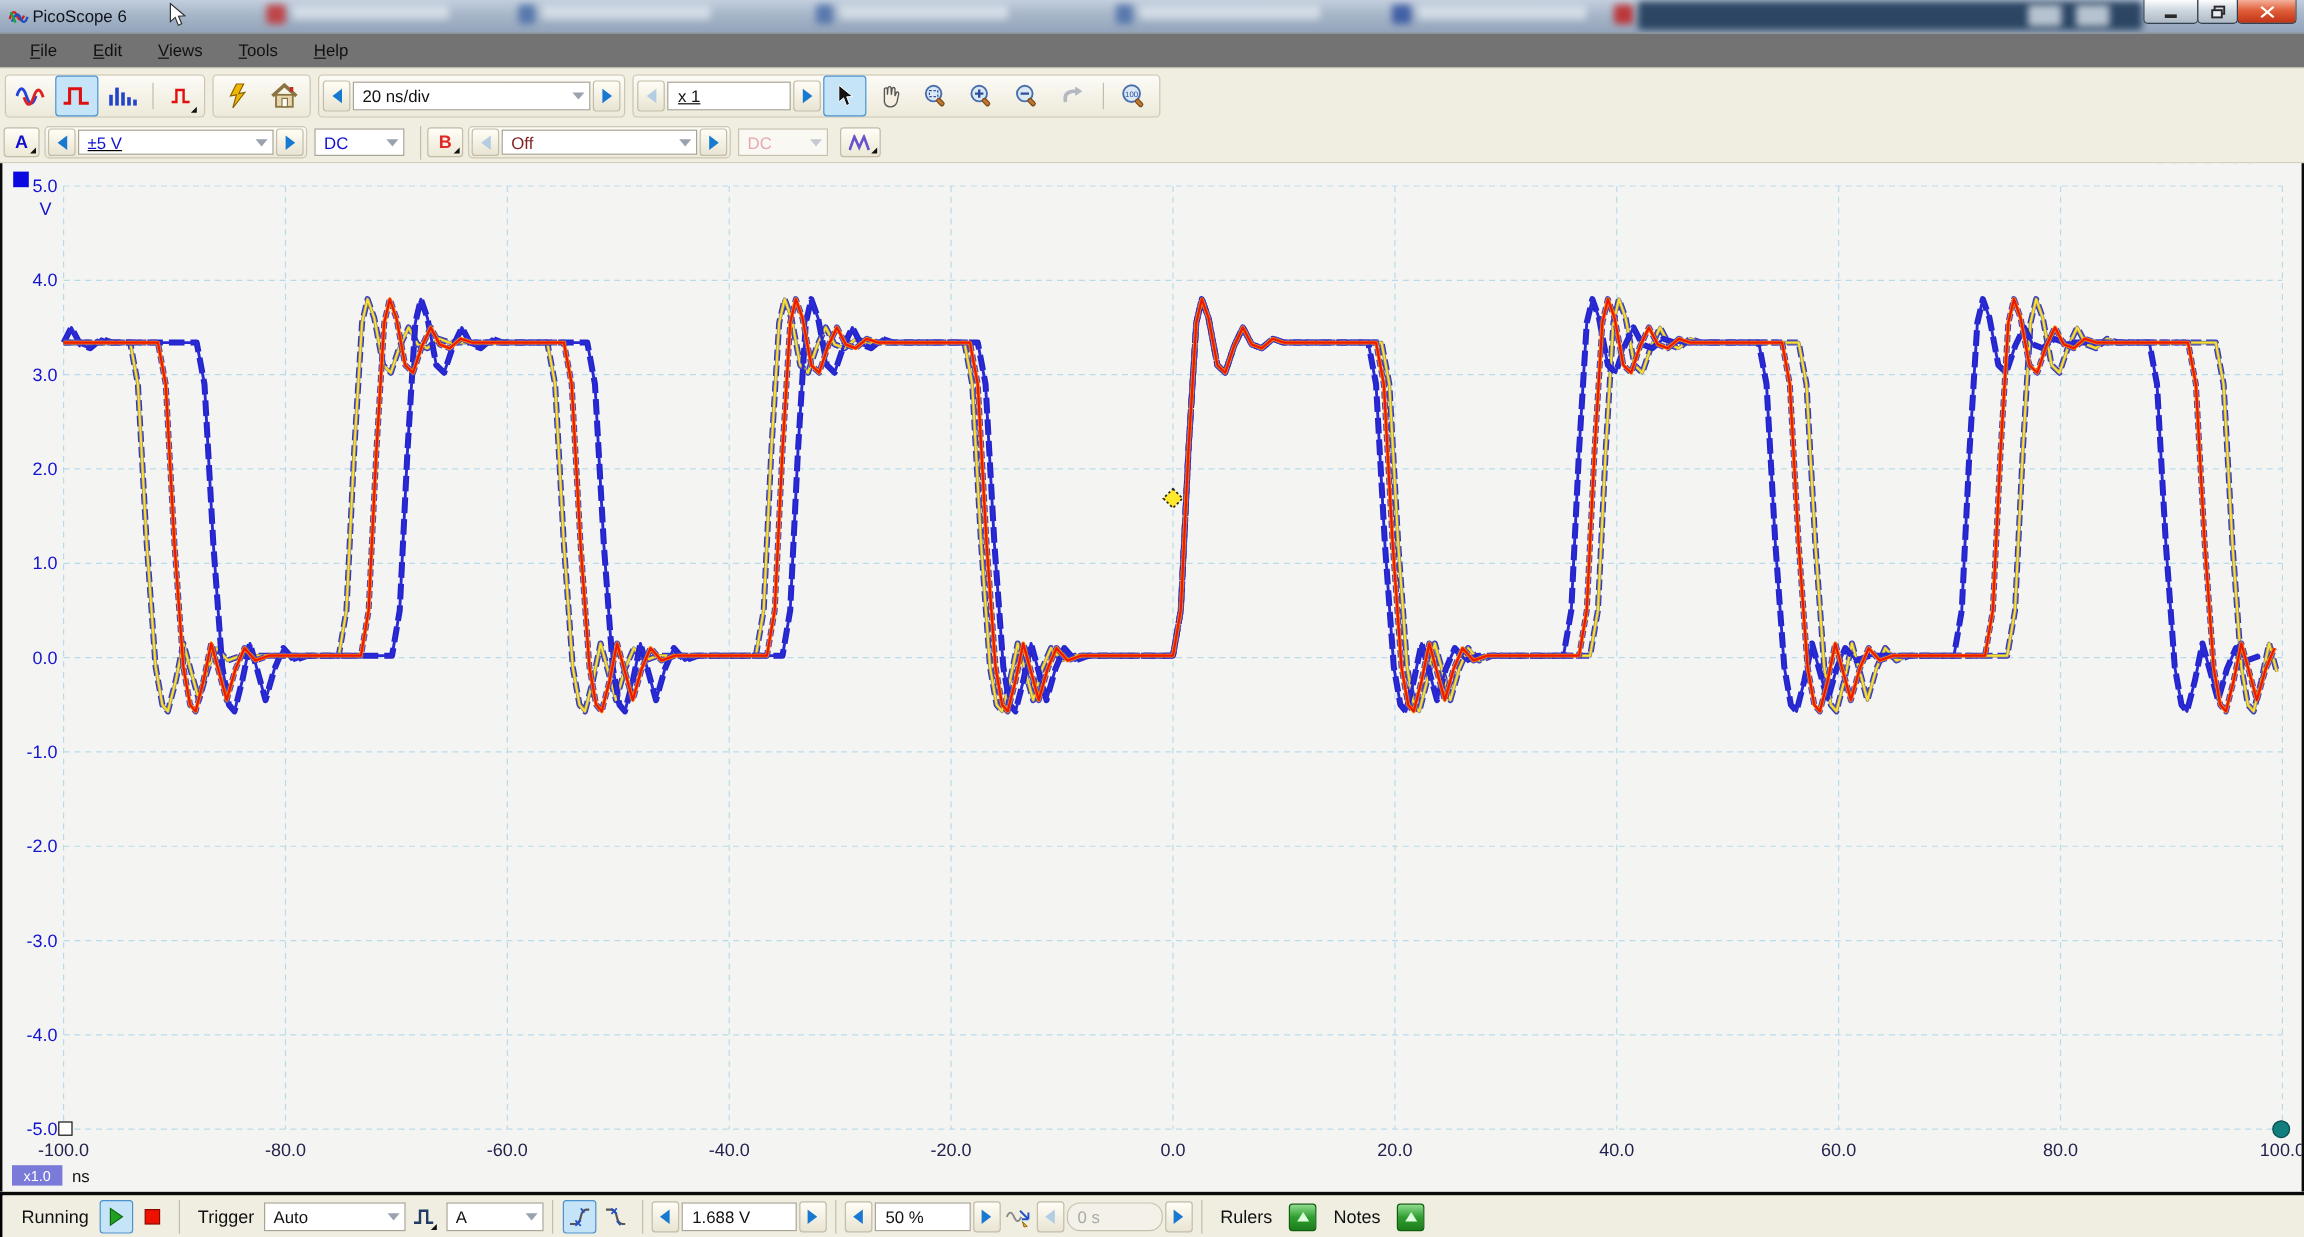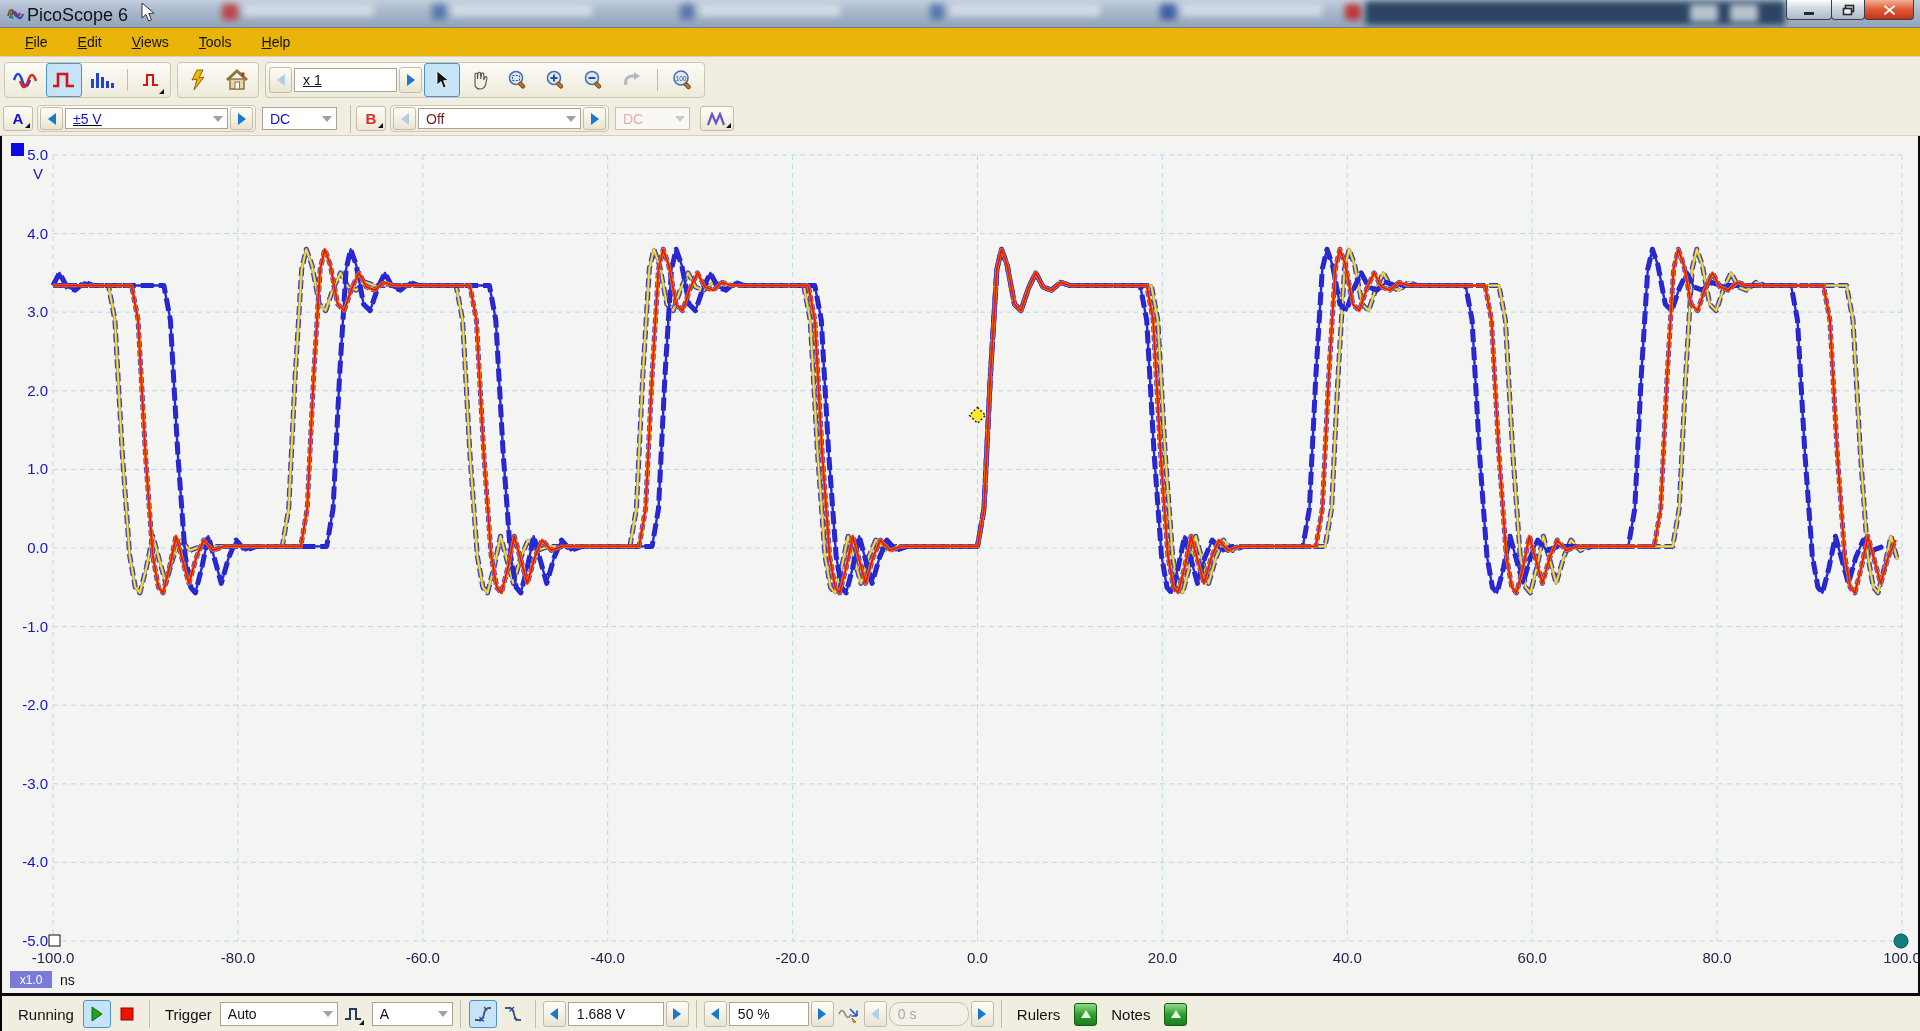--- a/index.html
+++ b/index.html
@@ -3,29 +3,29 @@
 <meta charset="utf-8">
 <style>
   html,body{margin:0;padding:0;background:#000;}
   .app{position:relative;width:1920px;height:1031px;overflow:hidden;
        font-family:"Liberation Sans",sans-serif;background:#f0ede0;}
   
   .titlebar{position:relative;height:27px;background:linear-gradient(#c3cedd,#a7b6c9 45%,#93a4ba);
             overflow:hidden;border-bottom:1px solid #6d7b8c;}
   .blob{position:absolute;top:4px;filter:blur(3px);border-radius:2px;opacity:.85;}
   .title-ico{position:absolute;left:7px;top:4px;}
-  .title-text{position:absolute;left:27px;top:5px;font-size:18px;color:#10131a;}
+  .title-text{position:absolute;left:27px;top:5px;font-size:14px;color:#10131a;}
   .winbtns{position:absolute;right:6px;top:0;display:flex;}
   .wbtn{height:19px;border:1px solid #33404f;border-top:none;display:flex;align-items:center;justify-content:center;
         border-radius:0 0 4px 4px;margin-left:-1px;font-size:11px;color:#222;
         background:linear-gradient(#fdfdfd,#cfd8e0 45%,#aeb9c4);}
   .wbtn.close{background:linear-gradient(#f4b09a,#e0603a 45%,#c13315);color:#fff;}
   .cursor-arrow{position:absolute;left:140px;top:2px;}
   
-  .menubar{height:28px;background:#eab308;border-bottom:1px solid #d6d1bf;display:flex;align-items:center;padding-left:10px;}
+  .menubar{height:28px;background:#737373;border-bottom:1px solid #d6d1bf;display:flex;align-items:center;padding-left:10px;}
   .menu-item{padding:0 15px;font-size:14px;color:#111;line-height:28px;}
   
   .toolbar{position:relative;height:45px;background:#f0ede1;display:flex;align-items:center;padding-left:4px;}
   .channelbar{position:relative;height:33px;background:#f0ede1;display:flex;align-items:center;padding-left:3px;
               border-bottom:1px solid #d6d1bf;}
   .tb-group{display:flex;align-items:center;gap:2px;border:1px solid #ccc6b2;border-radius:4px;
             background:linear-gradient(#fcfbf6,#edeada);padding:2px 3px;margin-right:6px;height:36px;box-sizing:border-box;}
   .ch-group{height:27px;padding:1px 2px;}
   .tb-btn{width:34px;height:32px;border:1px solid transparent;border-radius:3px;display:flex;align-items:center;justify-content:center;background:transparent;}
   .tb-btn.small{width:30px;}
@@ -164,20 +164,32 @@
         </svg>
       </div>
       <div class="tb-btn">
         <svg width="24" height="22" viewBox="0 0 24 22">
           <path d="M2,11 L12,2 L22,11" fill="none" stroke="#8a7440" stroke-width="3"></path>
           <rect x="5" y="10" width="14" height="10" fill="#e6d7ae" stroke="#8a7440" stroke-width="1.5"></rect>
           <rect x="10" y="13" width="4.5" height="7" fill="#fff" stroke="#8a7440"></rect>
           <rect x="16.4" y="3.5" width="3" height="4" fill="#c03020"></rect>
         </svg>
       </div>
+    </div>
+    <div class="tb-group">
+      <div class="arrowbtn">
+          <span class="tri-l"></span>
+        </div>
+      <div class="combo" style="width:185px;">
+        <span class="txt">20 ns/div</span>
+        <span class="caret"></span>
+      </div>
+      <div class="arrowbtn">
+          <span class="tri-r"></span>
+        </div>
     </div>
     <div class="tb-group">
       <div class="arrowbtn pale">
           <span class="tri-l"></span>
         </div>
       <div class="field" style="width:85px;text-decoration:underline;">
         <span>x 1</span>
       </div>
       <div class="arrowbtn">
           <span class="tri-r"></span>

